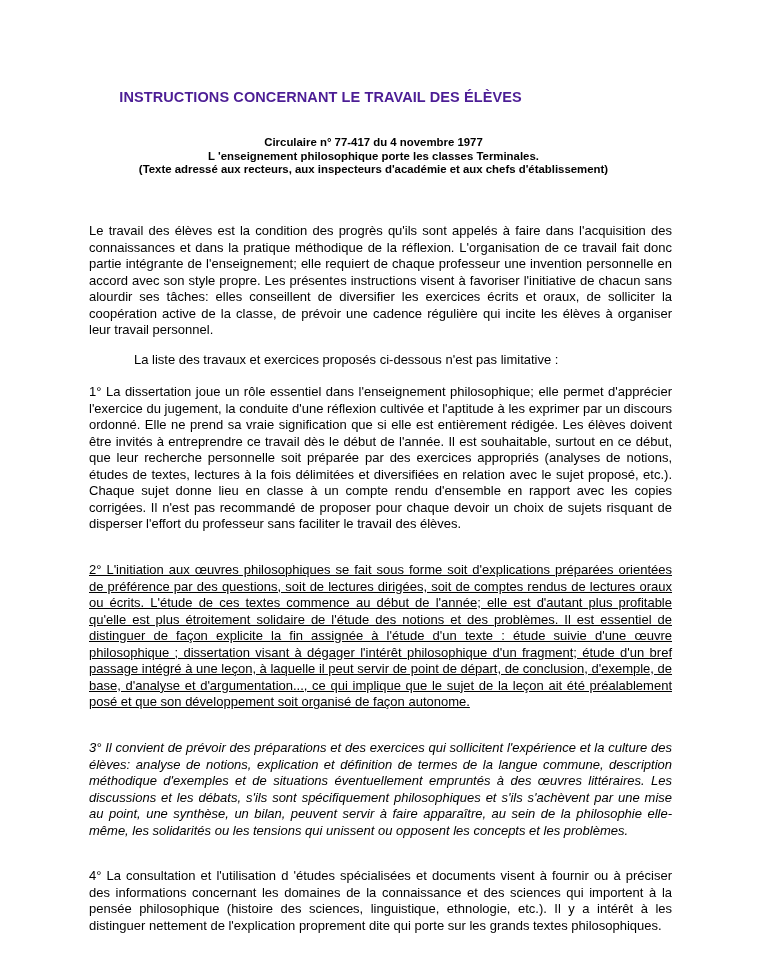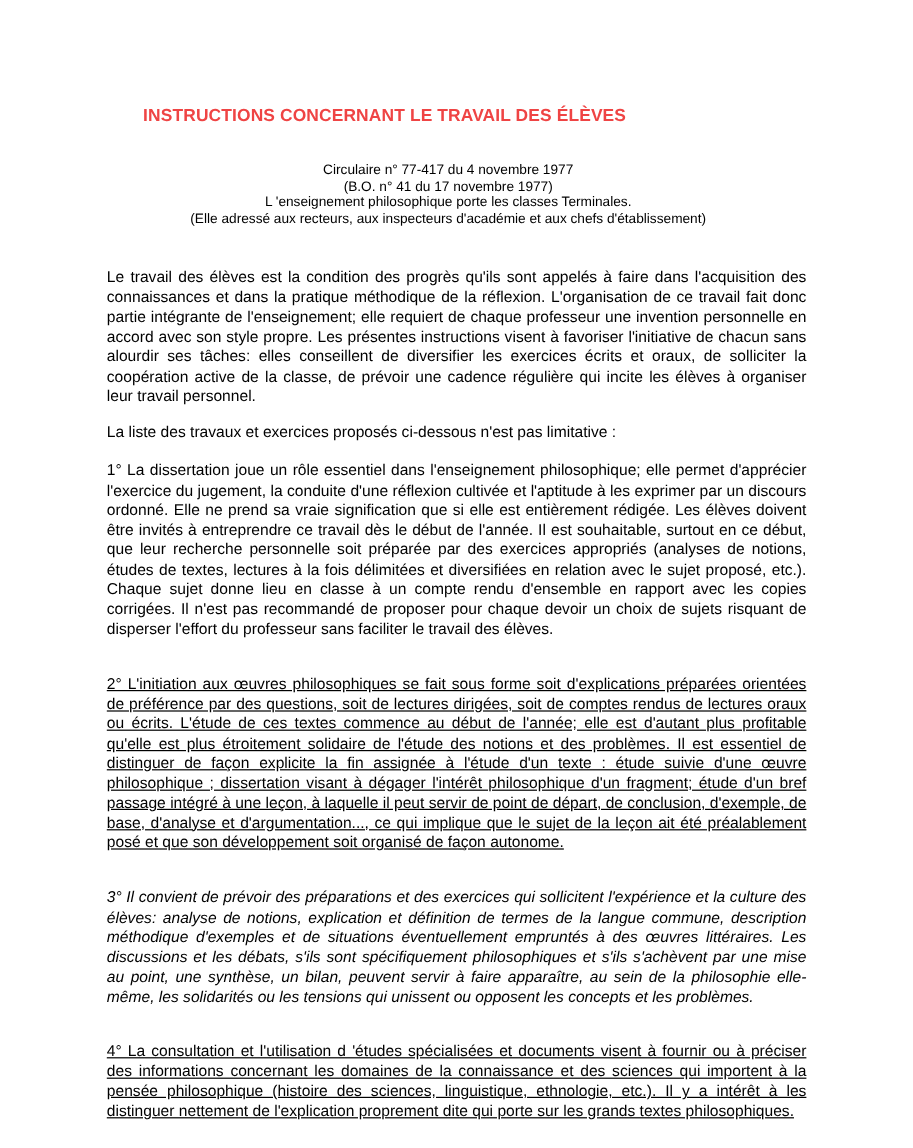--- a/index.html
+++ b/index.html
@@ -1,38 +1,37 @@
 <!DOCTYPE html>
 <html><head>
 <meta charset="utf-8">
 <style>
   html, body { margin: 0; padding: 0; background: #ffffff; }
   body { width: 761px; height: 957px; overflow: hidden; position: relative; font-family: "Liberation Sans", sans-serif; color: #000; }
-  .title { position: absolute; top: 89px; left: 0; width: 641px; text-align: center; font-weight: bold; font-size: 14.5px; color: #ef4444; letter-spacing: 0.1px; }
-  .header-block { position: absolute; top: 136px; left: 0; width: 747px; text-align: center; font-weight: normal; font-size: 11.4px; line-height: 13.6px; }
+  .title { position: absolute; top: 89px; left: 0; width: 641px; text-align: center; font-weight: bold; font-size: 14.5px; color: #4c1d95; letter-spacing: 0.1px; }
+  .header-block { position: absolute; top: 136px; left: 0; width: 747px; text-align: center; font-weight: bold; font-size: 11.4px; line-height: 13.6px; }
   .header-block div { white-space: nowrap; }
   .body-text { position: absolute; left: 89px; width: 583px; font-size: 13px; line-height: 16.5px; text-align: justify; }
   .body-text p { margin: 0; }
   #p-intro { top: 223px; }
-  #p-list { top: 352px; }
+  #p-list { top: 352px; margin-left: 45px; }
   #p-1 { top: 384px; }
   #p-2 { top: 562px; text-decoration: underline; }
   #p-3 { top: 740px; font-style: italic; }
-  #p-4 { top: 868px; text-decoration: underline; }
+  #p-4 { top: 868px; }
 </style>
 </head>
 <body>
 
 <h1 class="title" style="margin:0;">INSTRUCTIONS CONCERNANT LE TRAVAIL DES ÉLÈVES</h1>
 
 <div class="header-block">
   <div>Circulaire n° 77-417 du 4 novembre 1977</div>
-  <div>(B.O. n° 41 du 17 novembre 1977)</div>
   <div>L 'enseignement philosophique porte les classes Terminales.</div>
-  <div>(Elle adressé aux recteurs, aux inspecteurs d'académie et aux chefs d'établissement)</div>
+  <div>(Texte adressé aux recteurs, aux inspecteurs d'académie et aux chefs d'établissement)</div>
 </div>
 
 <div class="body-text" id="p-intro">
   <p>Le travail des élèves est la condition des progrès qu'ils sont appelés à faire dans l'acquisition des connaissances et dans la pratique méthodique de la réflexion. L'organisation de ce travail fait donc partie intégrante de l'enseignement; elle requiert de chaque professeur une invention personnelle en accord avec son style propre. Les présentes instructions visent à favoriser l'initiative de chacun sans alourdir ses tâches: elles conseillent de diversifier les exercices écrits et oraux, de solliciter la coopération active de la classe, de prévoir une cadence régulière qui incite les élèves à organiser leur travail personnel.</p>
 </div>
 
 <div class="body-text" id="p-list">
   <p>La liste des travaux et exercices proposés ci-dessous n'est pas limitative :</p>
 </div>
 

